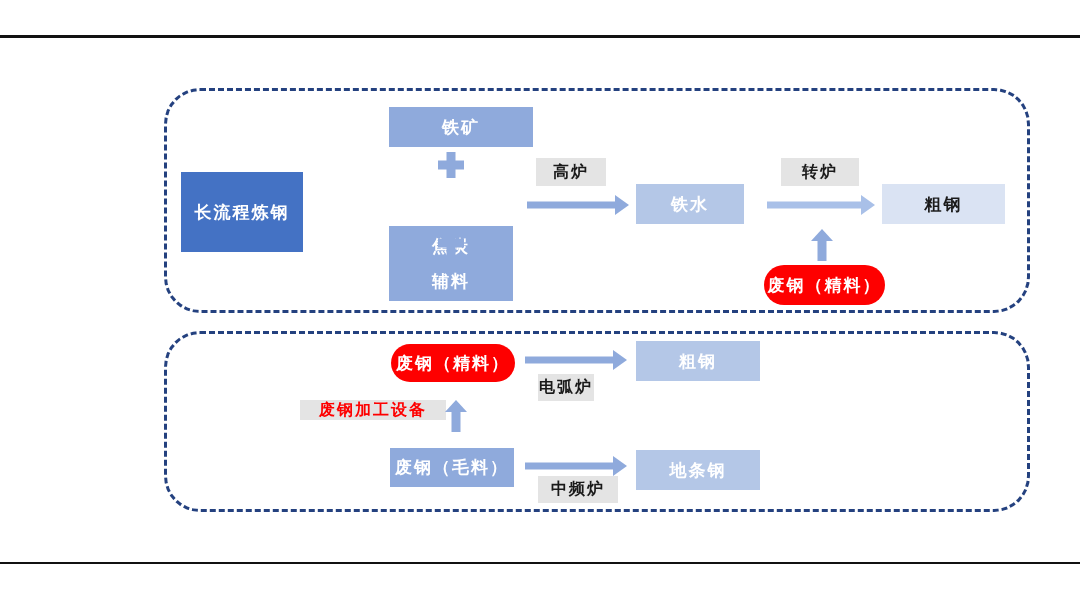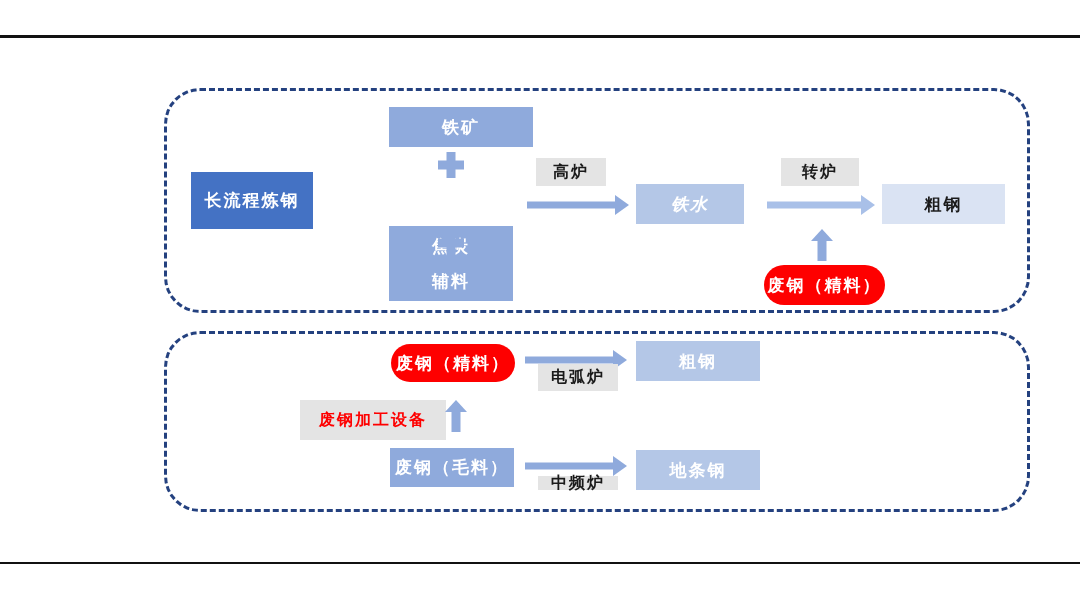--- a/index.html
+++ b/index.html
@@ -58,71 +58,71 @@
 </style>
 </head>
 <body>
 
 <div class="page">
 
   <div class="title-rule"></div>
 
   <div class="container c-top">
 
-    <div class="bx bx-dark" style="left:24px;top:81px;width:122px;height:57px;">长流程炼钢</div>
+    <div class="bx bx-dark" style="left:14px;top:81px;width:122px;height:80px;">长流程炼钢</div>
 
     <div class="bx bx-light" style="left:222px;top:16px;width:144px;height:40px;">铁矿</div>
     <div class="plus" style="left:271px;top:61px;"></div>
     <div class="bx bx-light" style="left:222px;top:93px;width:124px;height:41px;margin-top:42px;">焦炭</div>
     <div class="plus" style="left:271px;top:139px;"></div>
     <div class="bx bx-light" style="left:222px;top:170px;width:124px;height:40px;">辅料</div>
 
     <div class="bx bx-gray" style="left:369px;top:67px;width:70px;height:28px;">高炉</div>
     <div class="arr-r" style="left:360px;top:104px;width:102px;">
       <span class="shaft"></span>
       <span class="head"></span>
     </div>
 
-    <div class="bx bx-mid" style="left:469px;top:93px;width:108px;height:40px;font-style:italic;">铁水</div>
+    <div class="bx bx-mid" style="left:469px;top:93px;width:108px;height:40px;">铁水</div>
 
     <div class="bx bx-gray" style="left:614px;top:67px;width:78px;height:28px;">转炉</div>
     <div class="arr-r lite" style="left:600px;top:104px;width:108px;">
       <span class="shaft"></span>
       <span class="head"></span>
     </div>
 
     <div class="bx bx-pale" style="left:715px;top:93px;width:123px;height:40px;">粗钢</div>
 
     <div class="arr-u" style="left:643px;top:138px;">
       <span class="shaft"></span>
       <span class="head"></span>
     </div>
     <div class="bx bx-red" style="left:597px;top:174px;width:121px;height:40px;">废钢（精料）</div>
   </div>
 
   <div class="container c-bottom">
 
 
-    <div class="bx bx-gray-red" style="left:133px;top:66px;width:146px;height:40px;">废钢加工设备</div>
+    <div class="bx bx-gray-red" style="left:133px;top:66px;width:146px;height:20px;">废钢加工设备</div>
     <div class="arr-u" style="left:277px;top:66px;">
       <span class="shaft"></span>
       <span class="head"></span>
     </div>
 
     <div class="bx bx-red" style="left:224px;top:10px;width:124px;height:38px;">废钢（精料）</div>
     <div class="arr-r" style="left:358px;top:16px;width:102px;">
       <span class="shaft"></span>
       <span class="head"></span>
     </div>
-    <div class="bx bx-gray" style="left:371px;top:30px;width:80px;height:27px;">电弧炉</div>
+    <div class="bx bx-gray" style="left:371px;top:40px;width:56px;height:27px;">电弧炉</div>
     <div class="bx bx-mid" style="left:469px;top:7px;width:124px;height:40px;">粗钢</div>
 
     <div class="bx bx-light" style="left:223px;top:114px;width:124px;height:39px;">废钢（毛料）</div>
     <div class="arr-r" style="left:358px;top:122px;width:102px;">
       <span class="shaft"></span>
       <span class="head"></span>
     </div>
-    <div class="bx bx-gray" style="left:371px;top:142px;width:80px;height:14px;">中频炉</div>
+    <div class="bx bx-gray" style="left:371px;top:142px;width:80px;height:27px;">中频炉</div>
     <div class="bx bx-mid" style="left:469px;top:116px;width:124px;height:40px;">地条钢</div>
   </div>
 
   <div class="src-rule"></div>
 </div>
 
 </body></html>

